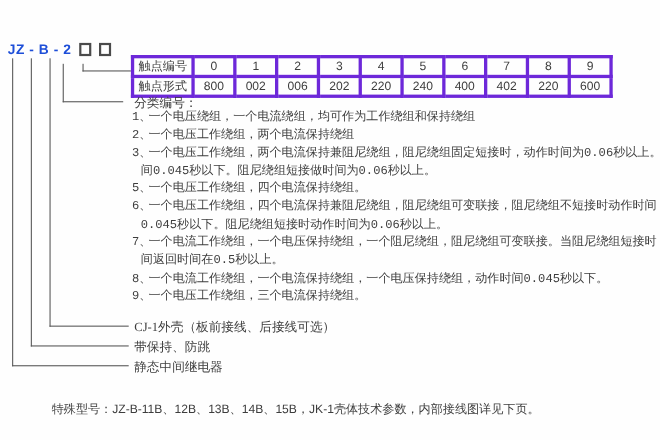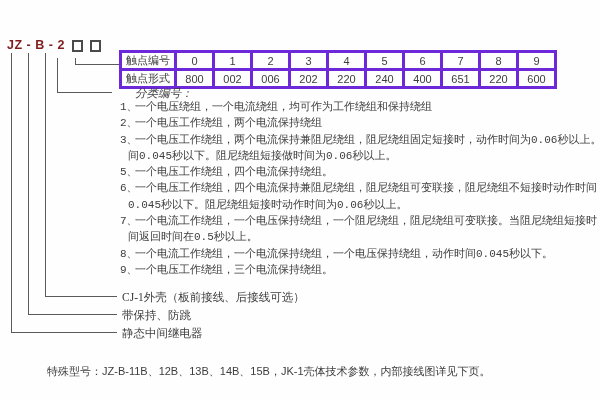--- a/index.html
+++ b/index.html
@@ -1,41 +1,41 @@
 <!DOCTYPE html>
 <html><head>
 <meta charset="utf-8">
 <style>
   * { margin:0; padding:0; box-sizing:border-box; }
   html,body { background:#ffffff; }
   body { font-family:"Liberation Sans","DejaVu Sans",sans-serif; }
   .page { position:relative; width:600px; height:400px; background:#fefefe; color:#3d3d3d; overflow:hidden; }
 
   
-  .model { position:absolute; left:7px; top:38px; display:flex; align-items:flex-end; gap:4px;
-           font-size:12.5px; font-weight:700; letter-spacing:.5px; color:#7f1d1d; }
+  .model { position:absolute; left:7px; top:38px; display:flex; align-items:center; gap:4px;
+           font-size:12.5px; font-weight:700; letter-spacing:.5px; color:#1d4ed8; }
   .model .box { width:11px; height:12px; border:2px solid #4a4a4a; margin-left:3px; background:transparent; }
 
   
   .conn { position:absolute; border-left:1px solid #5a5a5a; border-bottom:1px solid #5a5a5a; }
   .conn-jz  { left:11px; top:53px; width:106px; height:280px; }
   .conn-b   { left:28px; top:53px; width:89px;  height:262px; }
   .conn-2   { left:45px; top:53px; width:72px;  height:244px; }
   .conn-sq1 { left:57px; top:58px; width:55px;  height:35px; }
   .conn-sq2 { left:75px; top:58px; width:44px;  height:7px; }
 
   
   .ctable { position:absolute; left:119px; top:50px; border-collapse:collapse; table-layout:fixed; }
   .ctable td { border:3px solid #6d28d9; font-size:11px; color:#3d3d3d; text-align:center;
                height:16px; padding:0 2px; white-space:nowrap; }
   .ctable td.lbl { width:55px; }
   .ctable td.val { width:38px; }
 
   
-  .cls-title { position:absolute; left:135px; top:86px; font-size:11.5px; white-space:nowrap;font-style:italic; }
+  .cls-title { position:absolute; left:122px; top:86px; font-size:11.5px; white-space:nowrap; }
   .cls-list  { position:absolute; left:120px; top:99px; width:478px; font-size:11px; }
   .cls-line  { height:16.3px; line-height:16.3px; white-space:nowrap;font-family:Liberation Mono, monospace; }
   .cls-num   { display:inline-block; width:15px; }
   .cls-line.cont { padding-left:8px; }
 
   
   .callout { position:absolute; font-size:11.5px; white-space:nowrap; }
   .callout-case  { left:122px; top:290px;font-family:Liberation Serif, serif; }
   .callout-hold  { left:122px; top:308px;font-family:Liberation Mono, monospace; }
   .callout-relay { left:122px; top:326px; }
@@ -81,21 +81,21 @@
     </tr>
     <tr>
       <td class="lbl">触点形式</td>
       <td class="val">800</td>
       <td class="val">002</td>
       <td class="val">006</td>
       <td class="val">202</td>
       <td class="val">220</td>
       <td class="val">240</td>
       <td class="val">400</td>
-      <td class="val">651</td>
+      <td class="val">402</td>
       <td class="val">220</td>
       <td class="val">600</td>
     </tr>
   </tbody>
     </table>
 
   <div class="cls-title">分类编号：</div>
   <div class="cls-list">
     <div class="cls-line"><span class="cls-num">1、</span><span>一个电压绕组，一个电流绕组，均可作为工作绕组和保持绕组</span></div>
     <div class="cls-line"><span class="cls-num">2、</span><span>一个电压工作绕组，两个电流保持绕组</span></div>

